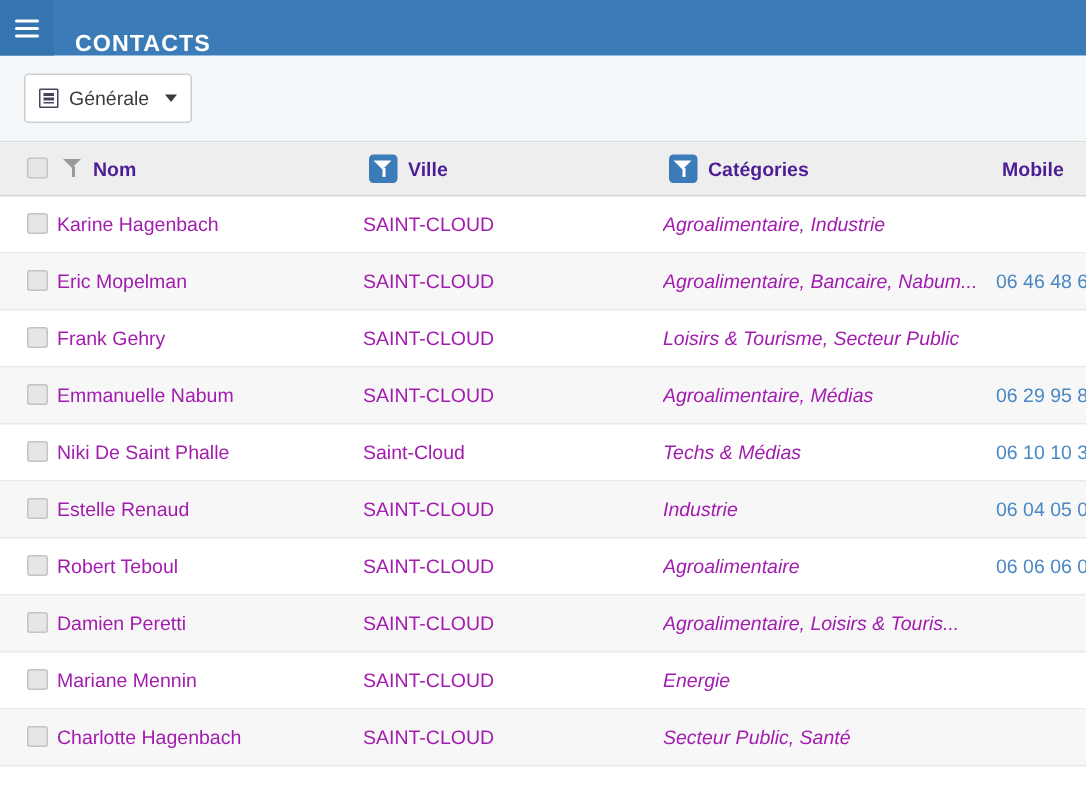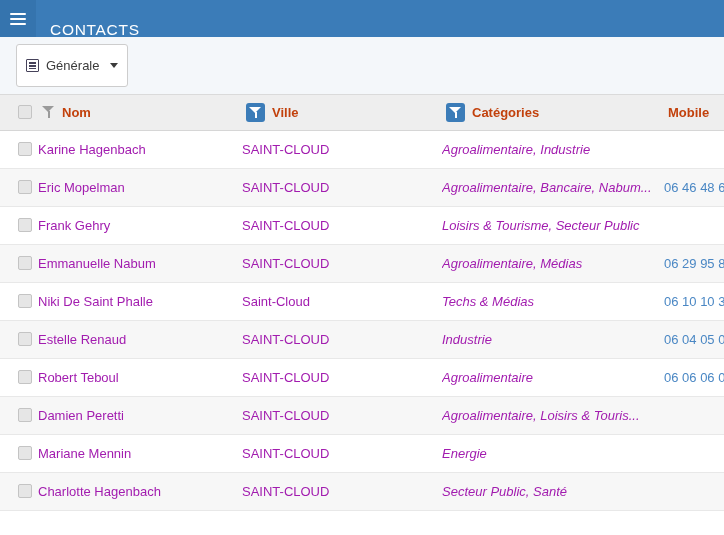--- a/index.html
+++ b/index.html
@@ -46,36 +46,36 @@
     background: #ffffff;
     border-radius: 1px;
   }
   .app-title {
     display: flex;
     align-items: center;
     padding-left: 14px;
     color: #ffffff;
     font-size: 15.5px;
     letter-spacing: 0.7px;
-    font-weight: 400;
+    font-weight: 700;
     margin-top: 22px;
   }
 
   
   .toolbar {
     height: 58px;
     background: #f4f7fa;
     border-bottom: 1px solid #dadada;
     display: flex;
     align-items: center;
     padding: 0 0 0 16px;
     box-sizing: border-box;
   }
   .view-select {
-    height: 43px;
+    height: 33px;
     min-width: 104px;
     background: #ffffff;
     border: 1px solid #cdcdcd;
     border-radius: 3px;
     display: flex;
     align-items: center;
     padding: 0 9px;
     box-sizing: border-box;
     cursor: pointer;
     gap: 7px;
@@ -202,21 +202,21 @@
     white-space: nowrap;
   }
   thead tr {
     background: #eeeeee;
     height: 35px;
   }
   thead th {
     border-bottom: 1px solid #d6d6d6;
     font-size: 13px;
     font-weight: bold;
-    color: #c2410c;
+    color: #4c1d95;
   }
   .col-chk  { width: 38px; }
   .col-nom  { width: 204px; }
   .col-ville{ width: 200px; }
   .col-cat  { width: 222px; }
   .col-mob  { width: 120px; }
 
   .th-inner {
     display: flex;
     align-items: center;

